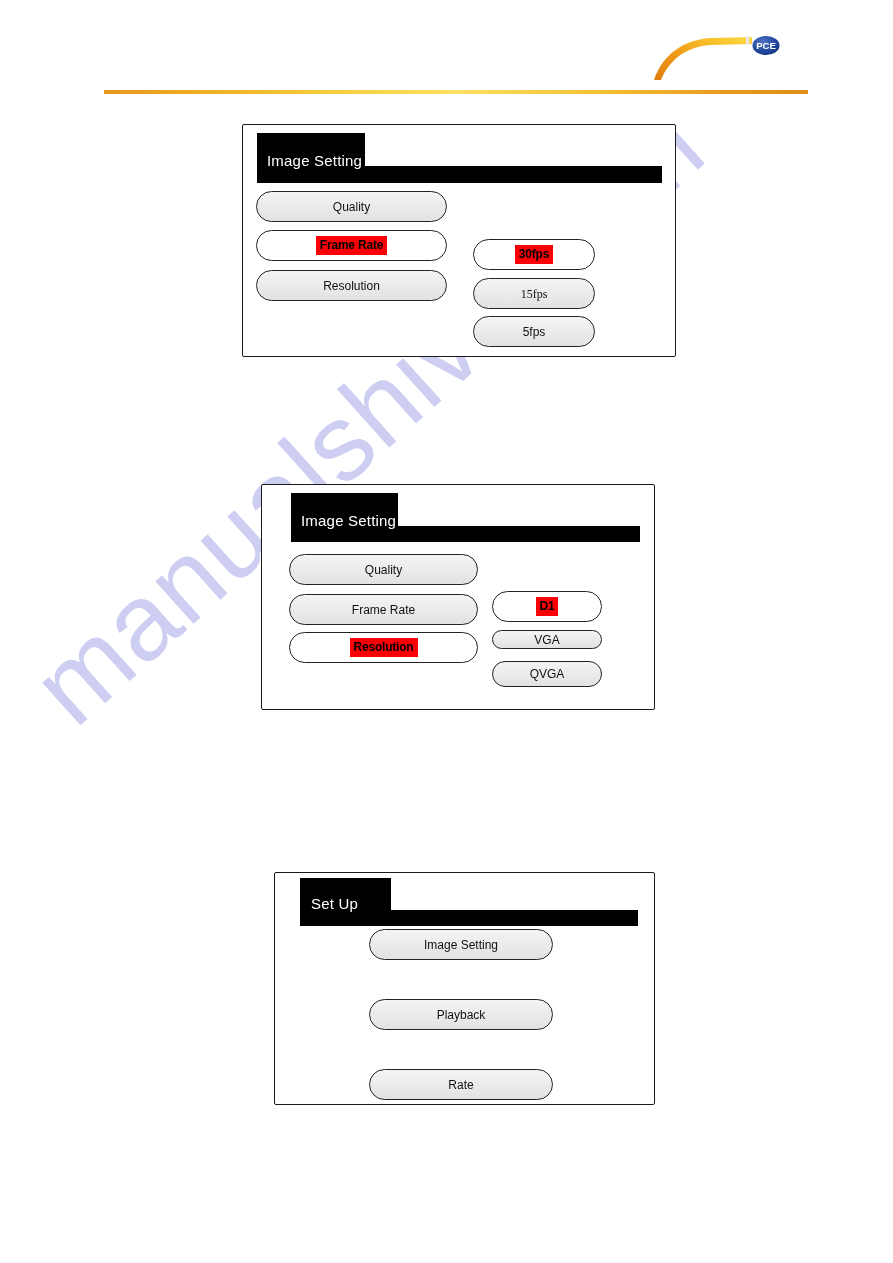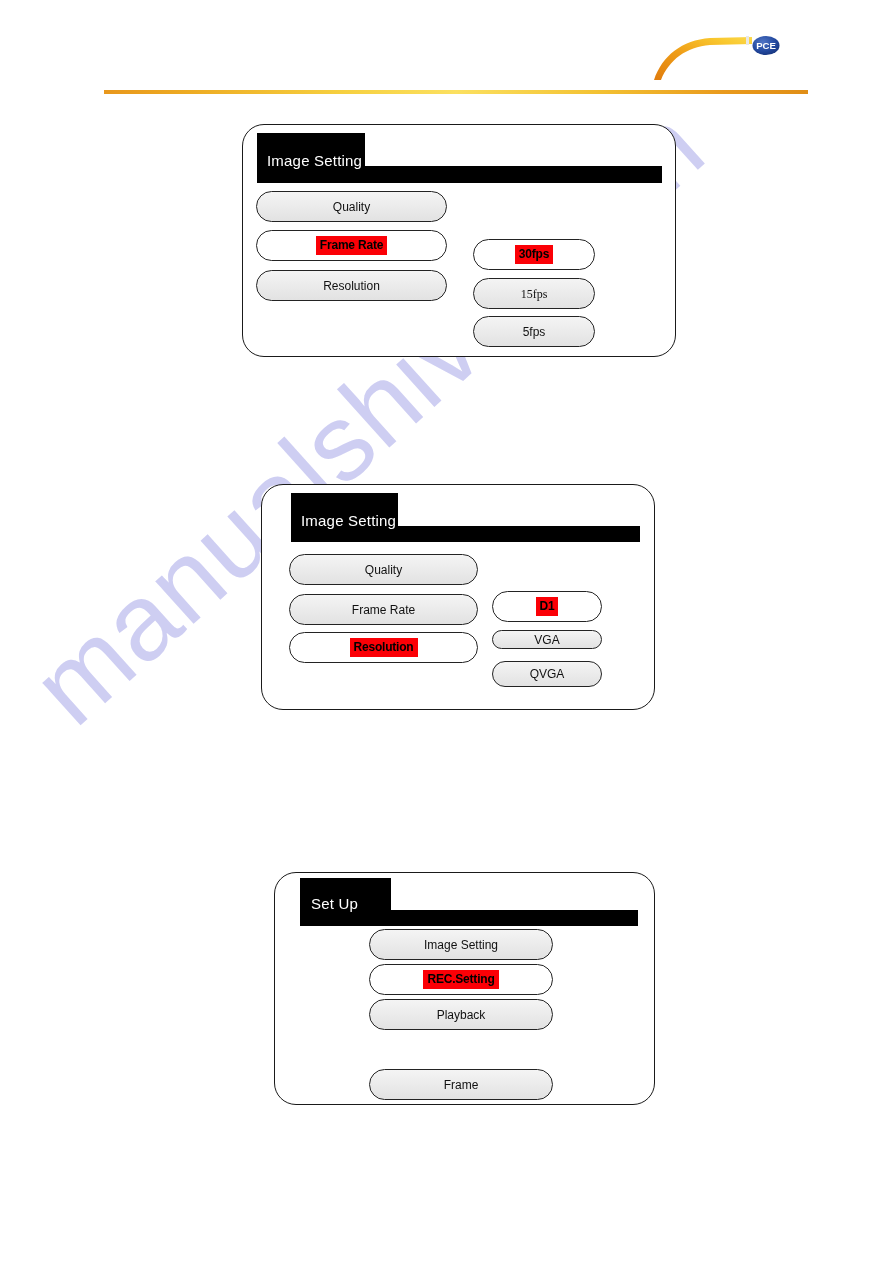--- a/index.html
+++ b/index.html
@@ -73,21 +73,21 @@
     background: linear-gradient(to right,
         #e8971c 0%, #edab23 12%, #f6d040 34%,
         #fbe060 50%, #f3c233 70%, #e99a1d 88%, #e08e16 100%);
   }
 
   
   .device-panel {
     position: absolute;
     background: #ffffff;
     border: 1.6px solid #1a1a1a;
-    border-radius: 22px;
+    border-radius: 2px;
     z-index: 2;
     box-sizing: border-box;
   }
 
   .panel-titlebar {
     position: absolute;
     left: 0;
     top: 0;
     width: 100%;
     height: 100%;
@@ -248,25 +248,22 @@
   <div class="panel-titlebar">
     <div class="title-tab" style="left:25px; top:5px; width:91px; height:48px;"></div>
     <div class="title-strip" style="left:25px; top:37px; width:338px; height:16px;"></div>
     <div class="title-text" style="left:36px; top:22px;">Set Up</div>
   </div>
 
   <div class="menu-btn" style="left:94px; top:56px; width:184px; height:31px;">
     <span class="btn-label">Image Setting</span>
   </div>
 
-  <div class="menu-btn selected" style="left:94px; top:91px; width:184px; height:31px;">
-    <span class="btn-label">REC.Setting</span>
-  </div>
 
   <div class="menu-btn" style="left:94px; top:126px; width:184px; height:31px;">
     <span class="btn-label">Playback</span>
   </div>
 
 
   <div class="menu-btn" style="left:94px; top:196px; width:184px; height:31px;">
-    <span class="btn-label">Frame</span>
+    <span class="btn-label">Rate</span>
   </div>
 </div>
 
 </body></html>

